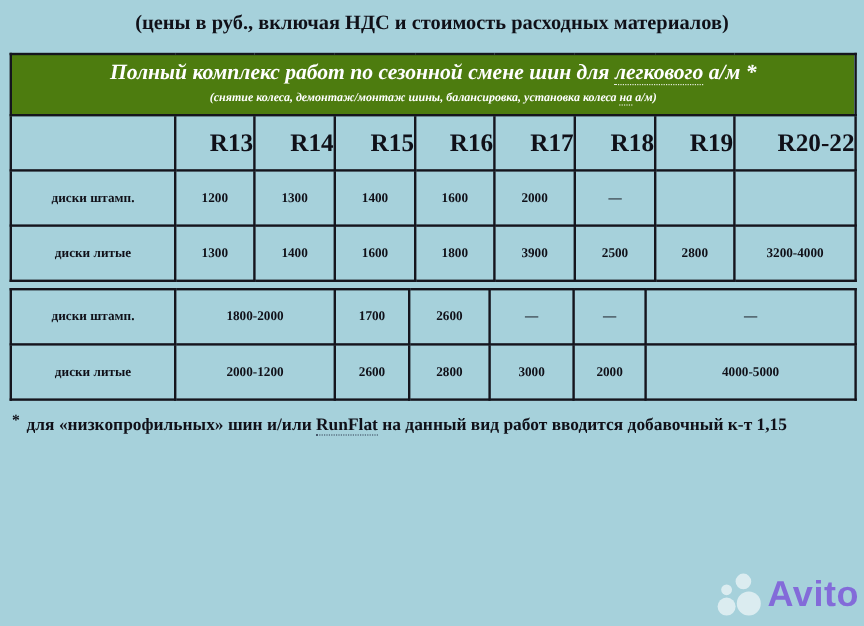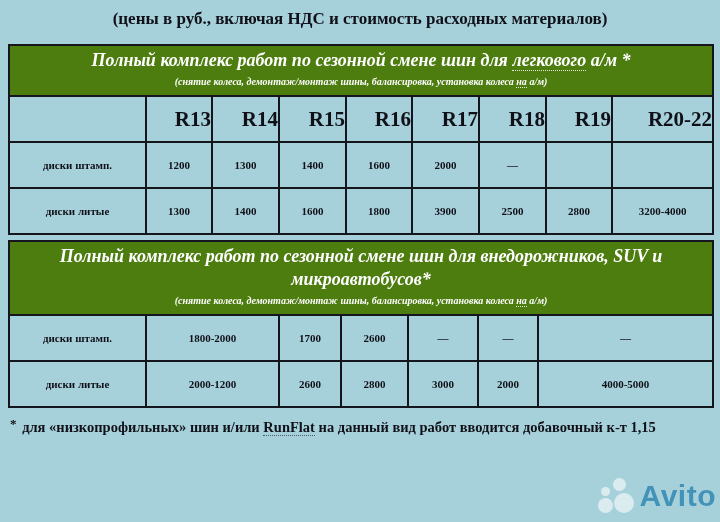--- a/index.html
+++ b/index.html
@@ -77,21 +77,21 @@
     display:flex;align-items:center;
     opacity:.60;
     font-family:"Liberation Sans","DejaVu Sans",sans-serif;
   }
   .wm-logo{position:relative;width:38px;height:40px;margin-right:4px;}
   .wm-logo i{position:absolute;background:#ffffff;border-radius:50%;display:block;}
   .wm-c1{width:9px;height:9px;left:3px;top:11px;}
   .wm-c2{width:15px;height:15px;left:0px;top:22px;}
   .wm-c3{width:13px;height:13px;left:15px;top:2px;}
   .wm-c4{width:20px;height:20px;left:16px;top:17px;}
-  .wm-text{color:#0369a1;font-size:30px;font-weight:bold;letter-spacing:.5px;}
+  .wm-text{color:#6d28d9;font-size:30px;font-weight:bold;letter-spacing:.5px;}
 </style>
 </head>
 <body>
 
 <div class="page">
   <div class="inner">
 
 
     <div class="subtitle">(цены в руб., включая НДС и стоимость расходных материалов)</div>
 
@@ -154,26 +154,20 @@
       <colgroup>
         <col style="width:137px">
           <col style="width:133px">
           <col style="width:62px">
           <col style="width:67px">
         <col style="width:70px">
           <col style="width:60px">
           <col style="width:175px">
       </colgroup>
       <tbody>
-          <tr class="band">
-        <td colspan="7">
-          <div class="band-title">Полный комплекс работ по сезонной смене шин для внедорожников, SUV и микроавтобусов*</div>
-          <div class="band-sub"><span>(снятие колеса, демонтаж/монтаж шины, балансировка, установка колеса </span><span class="spell">на</span><span> а/м)</span></div>
-        </td>
-      </tr>
       <tr class="t-row">
         <td class="row-label">диски штамп.</td>
         <td>1800-2000</td>
         <td>1700</td>
         <td>2600</td>
         <td>—</td>
         <td>—</td>
         <td>—</td>
       </tr>
       <tr class="t-row">

